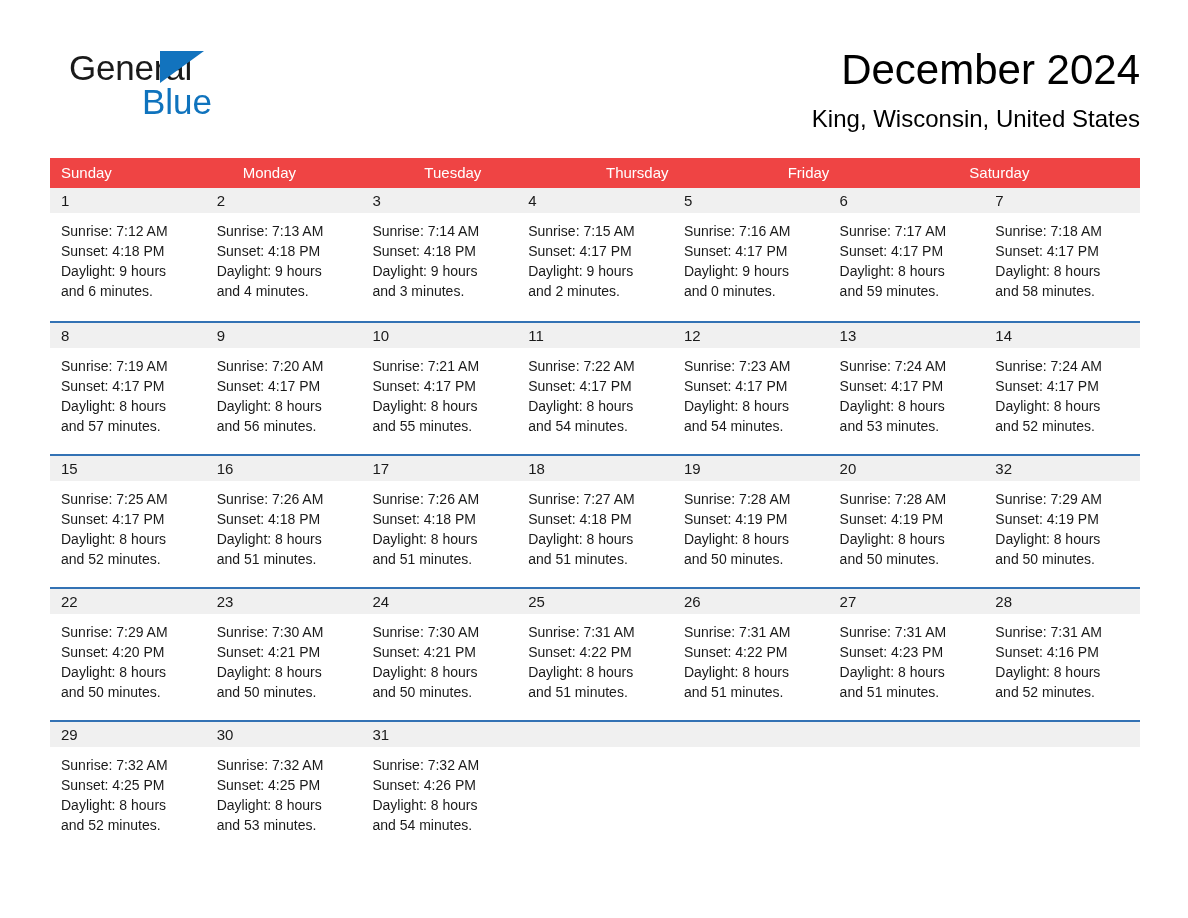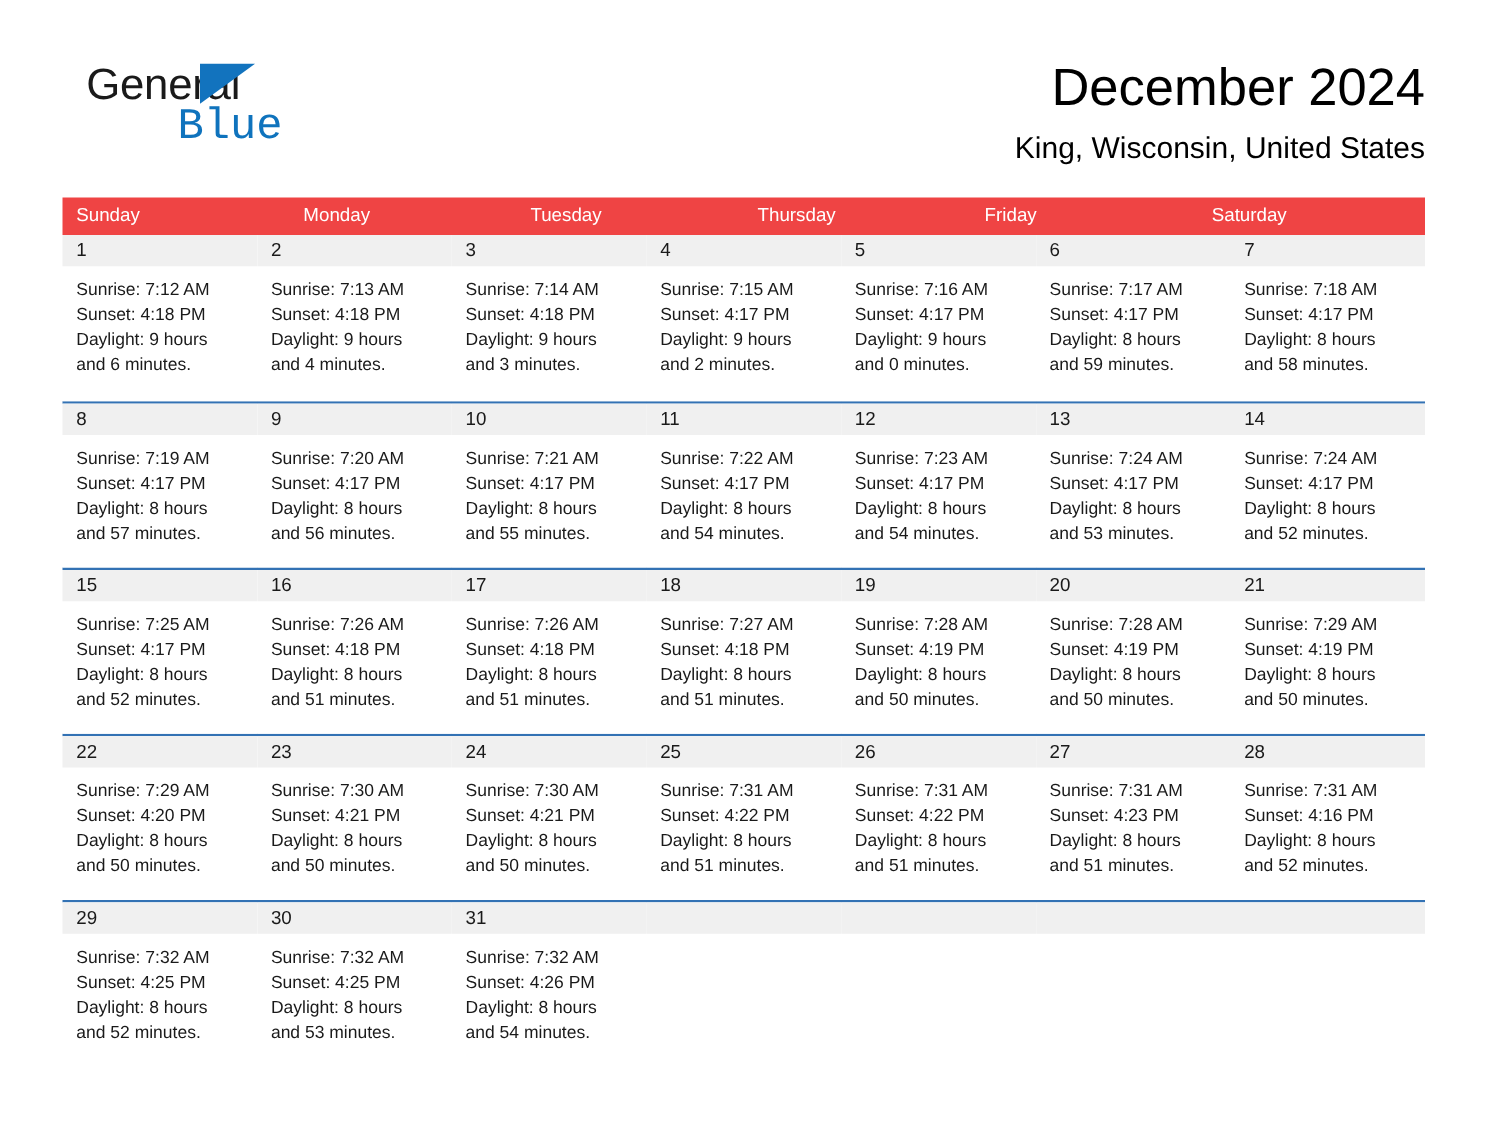--- a/index.html
+++ b/index.html
@@ -60,21 +60,20 @@
   }
   .logo-line2 {
     position: absolute;
     left: 73px;
     top: 34px;
     font-size: 35px;
     line-height: 35px;
     color: #0F73BD;
     font-weight: 400;
     white-space: nowrap;
-    font-family: Liberation Mono, monospace;
   }
 
   .title-block {
     position: absolute;
     right: 48px;
     top: 44px;
     text-align: right;
   }
   .month-title {
     font-size: 42px;
@@ -369,21 +368,21 @@
       <div class="day-cell">
         <div class="day-num-strip"><span class="day-num">20</span></div>
         <div class="day-body">
           <div class="day-line">Sunrise: 7:28 AM</div>
           <div class="day-line">Sunset: 4:19 PM</div>
           <div class="day-line">Daylight: 8 hours</div>
           <div class="day-line">and 50 minutes.</div>
         </div>
       </div>
       <div class="day-cell">
-        <div class="day-num-strip"><span class="day-num">21</span></div>
+        <div class="day-num-strip"><span class="day-num">32</span></div>
         <div class="day-body">
           <div class="day-line">Sunrise: 7:29 AM</div>
           <div class="day-line">Sunset: 4:19 PM</div>
           <div class="day-line">Daylight: 8 hours</div>
           <div class="day-line">and 50 minutes.</div>
         </div>
       </div>
     </div>
 
     <div class="week">

